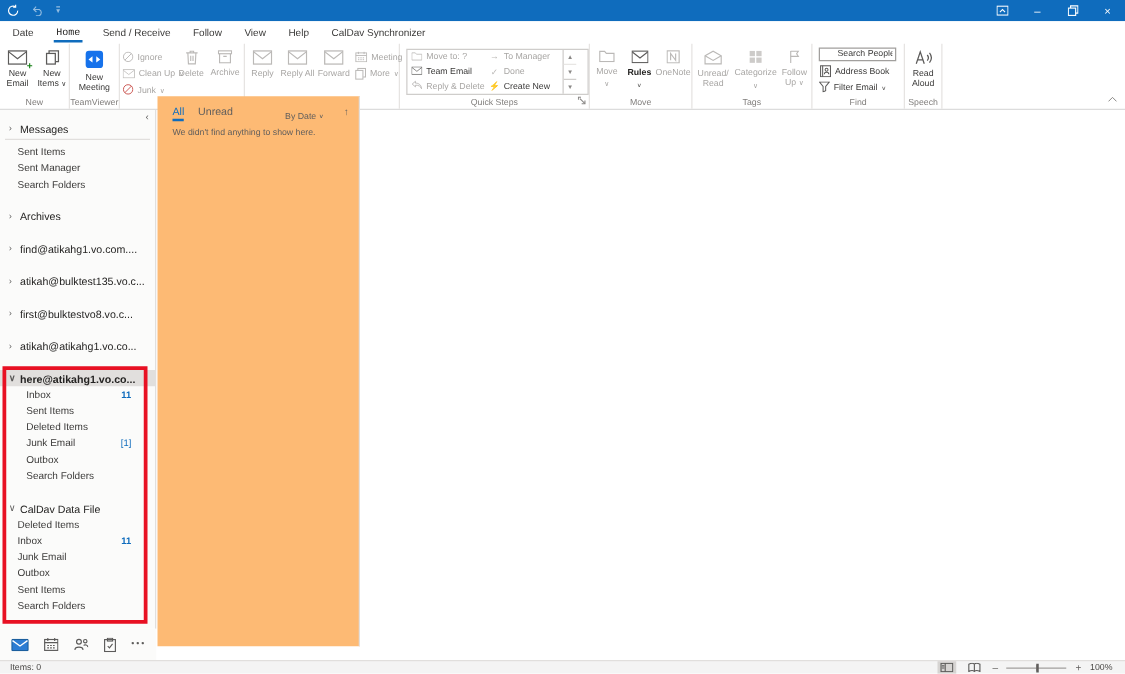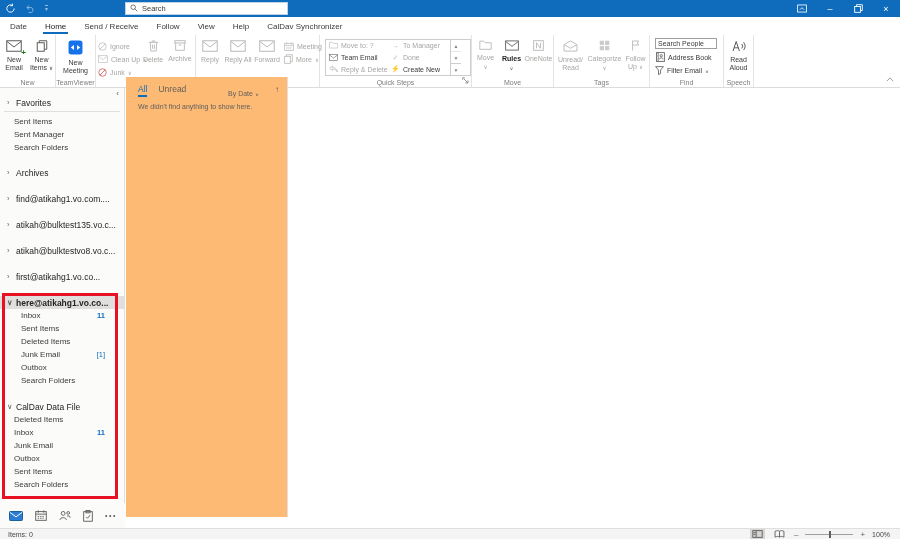--- a/index.html
+++ b/index.html
@@ -17,21 +17,21 @@
   .tb-search input { border:none; outline:none; width:100%; font-size:7.5px; background:transparent;
                      font-family:"Liberation Sans", sans-serif; color:#252423; }
   .tb-search input::placeholder { color:#3b3a39; opacity:1; }
   .wincontrols { position:absolute; right:0; top:0; height:17px; display:flex; }
   .wc { width:28px; height:17px; display:flex; align-items:center; justify-content:center; color:#fff; font-size:9px; }
 
   
   .menubar { position:absolute; left:0; top:17px; width:900px; height:18px; background:#fff;
              display:flex; align-items:stretch; padding-left:8px; gap:14px; font-size:8px; color:#3b3a39; }
   .mi { display:flex; align-items:center; padding:0 2px; position:relative; }
-  .mi.active { color:#252423; }
+  .mi.active { color:#252423;font-family:Liberation Mono, monospace; }
   .mi.active::after { content:""; position:absolute; left:0; right:0; bottom:1px; height:2px; background:#0f6cbd; }
 
   
   .ribbon { position:absolute; left:0; top:35px; width:900px; height:53px; background:#fff;
             border-bottom:1px solid #dcdcdc; display:flex; }
   .rgroup { position:relative; border-right:1px solid #e6e4e2; height:100%; padding-bottom:10px; }
   .rglabel { position:absolute; bottom:1px; left:0; right:0; text-align:center; font-size:7px; color:#807e7c; }
   .rcontent { display:flex; height:42px; padding-top:3px; }
   .rbig { display:flex; flex-direction:column; align-items:center; text-align:center; gap:2px; padding-top:2px; }
   .rlbl { font-size:7px; line-height:8px; }
@@ -51,21 +51,21 @@
   .qsic { width:9px; text-align:center; font-size:7px; }
   .qsstrip { width:11px; border-left:1px solid #cfcdcb; display:flex; flex-direction:column; }
   .qsstrip > div { flex:1; font-size:5px; color:#8a8886; display:flex; align-items:center; justify-content:center; }
   .qsstrip > div + div { border-top:1px solid #e8e6e4; }
   .launcher { position:absolute; right:2px; bottom:1px; }
   .ribcollapse { position:absolute; right:6px; bottom:3px; color:#8a8886; }
 
   .findbox { width:62px; height:11px; border:1px solid #a19f9d; background:#fff; margin:3px 0 2px 5px;
              display:flex; align-items:center; padding:0 2px; }
   .findbox input { border:none; outline:none; width:100%; font-size:7px; background:transparent;
-                   font-family:"Liberation Sans", sans-serif; color:#252423; }
+                   font-family:"Liberation Sans", sans-serif; color:#252423;margin-left:12px; }
   .findbox input::placeholder { color:#3b3a39; opacity:1; }
 
   
   .folderpane { position:absolute; left:0; top:88px; width:125px; height:415px; background:#fbfbfa;
                 border-right:1px solid #e1dfdd; }
   .fp-collapse { position:absolute; right:5px; top:1px; color:#5c5b5a; font-size:8px; }
   .fp-rows { padding-top:8px; }
   .fp-header { height:13px; display:flex; align-items:center; font-size:8.5px; color:#252423;
                padding-left:7px; gap:3px; white-space:nowrap; overflow:hidden; }
   .fp-header.selected { background:#e1dfdd; font-weight:bold; }
@@ -289,26 +289,20 @@
           <use href="#i-sync"></use>
         </svg>
       </span>
     <span class="dim">
         <svg width="11" height="9" style="color:#fff">
           <use href="#i-undo"></use>
         </svg>
       </span>
     <span class="dim" style="color:#fff;font-size:6px;border-top:1px solid #fff;line-height:6px;">▾</span>
   </div>
-  <div class="tb-search">
-    <span><svg width="8" height="8" style="color:#3b3a39">
-          <use href="#i-mag"></use>
-        </svg></span>
-    <input type="text" placeholder="Search" style="">
-  </div>
   <div class="wincontrols">
     <div class="wc">
         <svg width="10" height="9" style="color:#fff">
           <use href="#i-ribopts"></use>
         </svg>
       </div>
     <div class="wc">–</div>
     <div class="wc">
         <svg width="9" height="9" style="color:#fff">
           <use href="#i-restore"></use>
@@ -577,21 +571,21 @@
           <use href="#i-chevup"></use>
         </svg></span>
   </div>
 </div>
 
 <div class="folderpane">
   <span class="fp-collapse">‹</span>
   <div class="fp-rows">
     <div class="fp-header">
       <span class="chev">›</span>
-      <span>Favorites</span>
+      <span>Messages</span>
     </div>
     <div class="fp-div"></div>
     <div class="fp-item" style="padding-left:14px">
         <span>Sent Items</span>
       </div>
     <div class="fp-item" style="padding-left:14px">
         <span>Sent Manager</span>
       </div>
     <div class="fp-item" style="padding-left:14px">
         <span>Search Folders</span>
@@ -607,26 +601,26 @@
       <span>find@atikahg1.vo.com....</span>
     </div>
     <div class="sp13"></div>
     <div class="fp-header">
       <span class="chev">›</span>
       <span>atikah@bulktest135.vo.c...</span>
     </div>
     <div class="sp13"></div>
     <div class="fp-header">
       <span class="chev">›</span>
-      <span>atikah@bulktestvo8.vo.c...</span>
+      <span>first@bulktestvo8.vo.c...</span>
     </div>
     <div class="sp13"></div>
     <div class="fp-header">
       <span class="chev">›</span>
-      <span>first@atikahg1.vo.co...</span>
+      <span>atikah@atikahg1.vo.co...</span>
     </div>
     <div class="sp13"></div>
     <div class="fp-header selected">
       <span class="chev">∨</span>
       <span>here@atikahg1.vo.co...</span>
     </div>
     <div class="fp-item">
       <span>Inbox</span>
       <span class="fp-count">11</span>
     </div>

